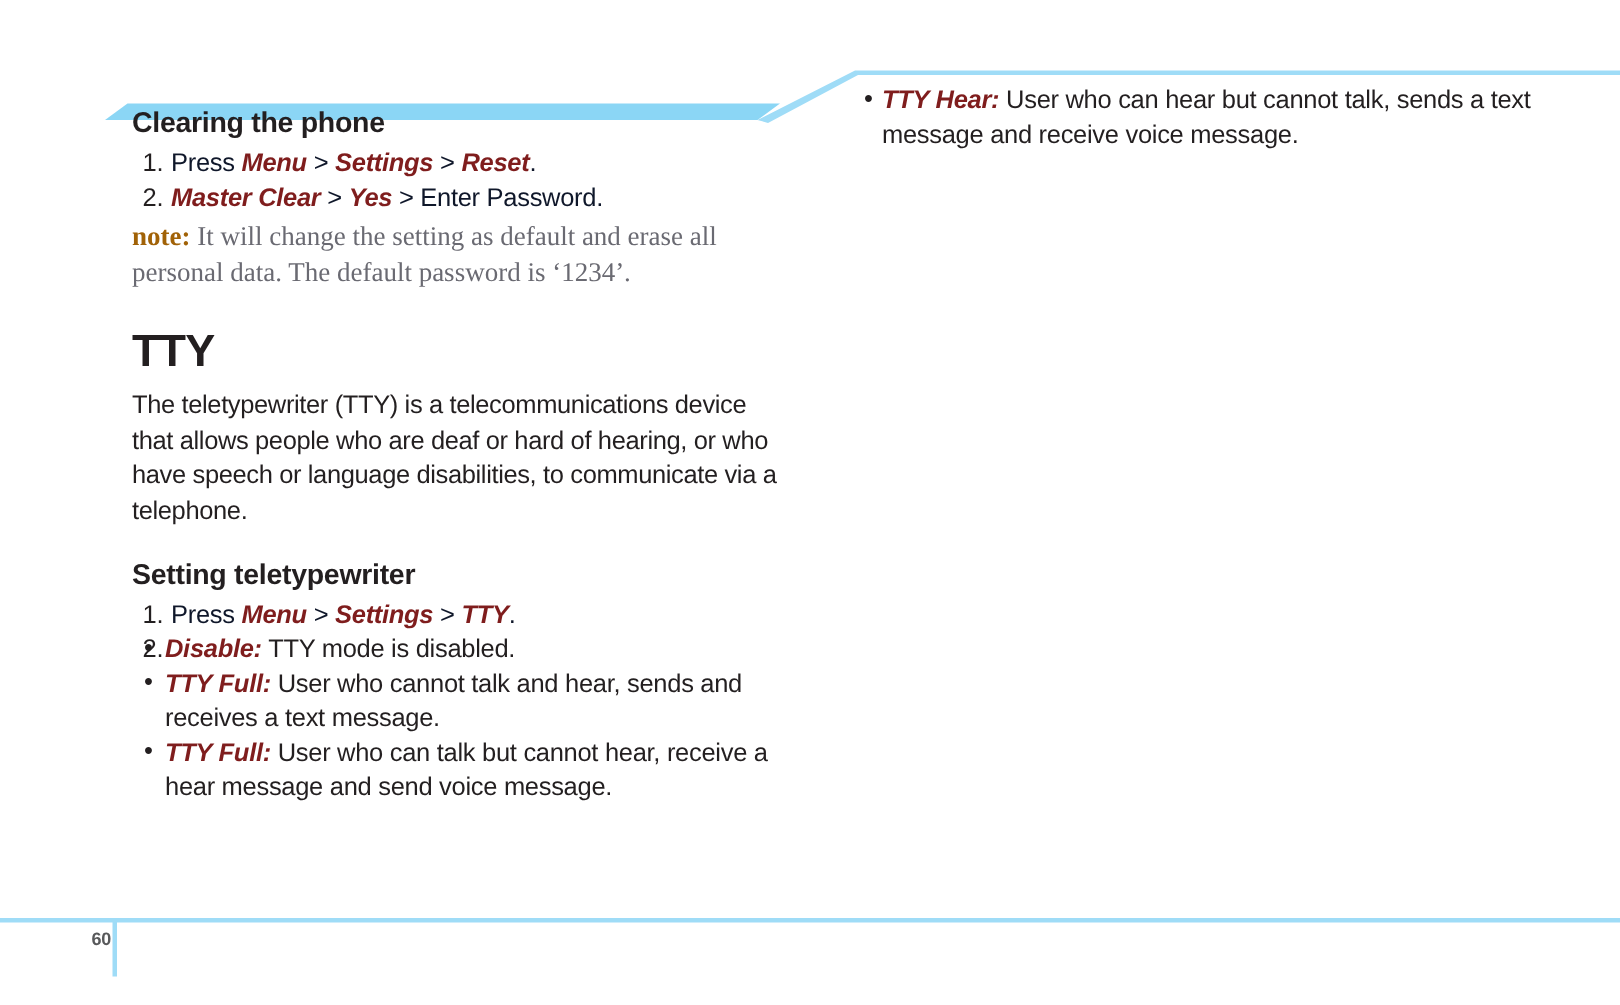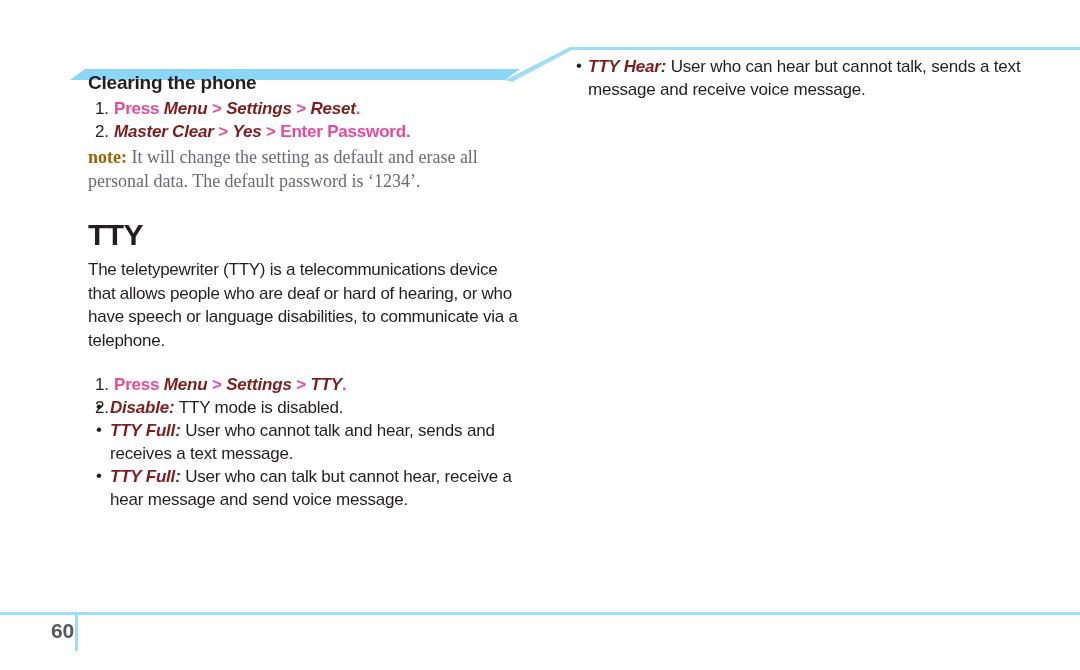--- a/index.html
+++ b/index.html
@@ -125,21 +125,21 @@
     color: #6a6a72;
     margin: 2px 0 0 0;
   }
   .note b {
     color: #a16207;
     font-weight: bold;
   }
 
   
   .accent { color: #7f1d1d; font-weight: bold; font-style: italic; }
-  .sep    { color: #ec4899; font-weight: bold; }
+  .sep    { color: #0f172a; font-weight: normal; }
 
   
   .footer-rule {
     position: absolute;
     left: 0;
     top: 612px;
     width: 1080px;
     height: 3px;
     background: #9fdcf7;
   }
@@ -150,21 +150,21 @@
     width: 3px;
     height: 39px;
     background: #9fdcf7;
   }
   .page-num {
     position: absolute;
     left: 46px;
     top: 619px;
     width: 28px;
     text-align: right;
-    font-size: 21px;
+    font-size: 12px;
     font-weight: bold;
     color: #58595b;
     letter-spacing: -0.2px;
   }
 
   .spacer-lg { height: 26px; }
   .spacer-md { height: 14px; }
 </style>
 </head>
 <body>
@@ -198,20 +198,21 @@
     </p>
 
     <div class="spacer-lg"></div>
 
     <h1 class="big-head">TTY</h1>
 
     <p class="body-par">The teletypewriter (TTY) is a telecommunications device that allows people who are deaf or hard of hearing, or who have speech or language disabilities, to communicate via a telephone.</p>
 
     <div class="spacer-md"></div>
 
+    <h2 class="section-head">Setting teletypewriter</h2>
 
     <ol class="steps">
       <li>
         <span class="num">1.</span>
         <span><span class="sep">Press </span><span class="accent">Menu</span><span class="sep"> &gt; </span><span class="accent">Settings</span><span class="sep"> &gt; </span><span class="accent">TTY</span><span class="sep">.</span></span>
       </li>
       <li>
         <span class="num">2.</span>
       </li>
     </ol>

